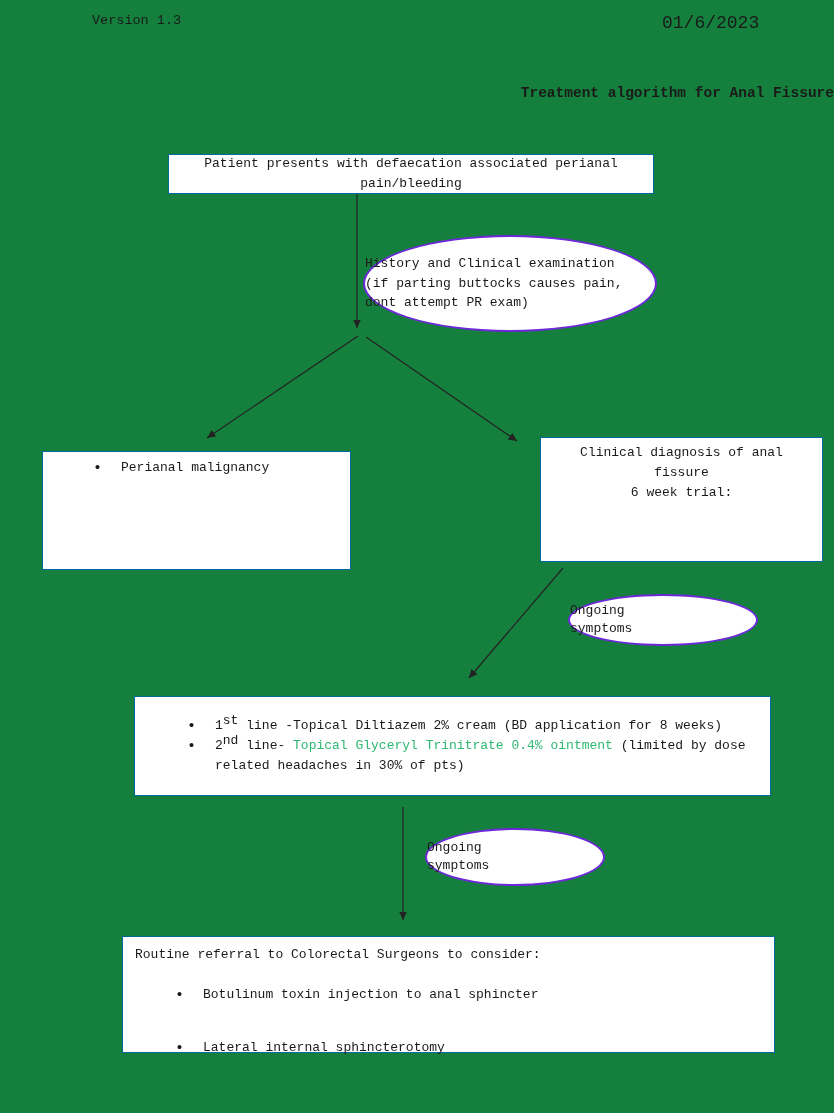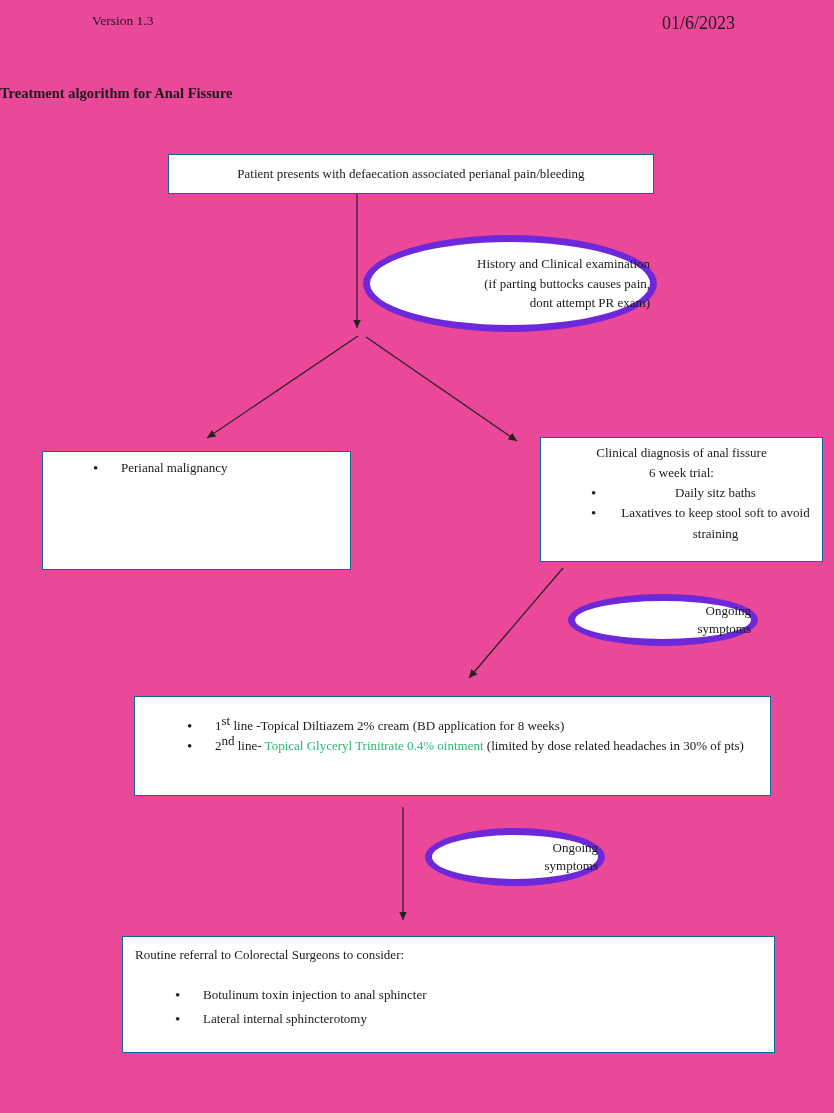--- a/index.html
+++ b/index.html
@@ -1,68 +1,68 @@
 <!DOCTYPE html>
 <html><head>
 <meta charset="utf-8">
 <style>
   html, body { margin: 0; padding: 0; background: #ffffff; }
   .page {
     position: relative;
     width: 834px;
     height: 1113px;
-    background: #ec4899;
-    font-family: Liberation Serif, serif;
+    background: #15803d;
+    font-family: Liberation Mono, monospace;
     font-size: 13px;
     color: #1a1a1a;
     overflow: hidden;
   }
   .hdr-left  { position: absolute; left: 92px;  top: 13px; font-size: 13.5px; }
   .hdr-right { position: absolute; left: 662px; top: 13px; font-size: 18px; }
   .doc-title {
     position: absolute; left: 0; right: 0; top: 85px;
-    text-align: left; font-weight: bold; font-size: 14.5px;
+    text-align: right; font-weight: bold; font-size: 14.5px;
   }
   .arrows { position: absolute; left: 0; top: 0; pointer-events: none; }
   .box {
     position: absolute;
     border: 1px solid #0369a1;
     background: #ffffff;
     box-sizing: border-box;
     line-height: 1.55;
   }
   .box-presenting {
     left: 168px; top: 154px; width: 486px; height: 40px;
     display: flex; align-items: center; justify-content: center;
     text-align: center;
   }
   .box-left   { left: 42px;  top: 451px; width: 309px; height: 119px; padding: 5px 10px; }
   .box-right  { left: 540px; top: 437px; width: 283px; height: 125px; padding: 5px 10px; text-align: center; }
   .box-mid    { left: 134px; top: 696px; width: 637px; height: 100px; padding: 6px 12px; }
   .box-bottom { left: 122px; top: 936px; width: 653px; height: 117px; padding: 8px 12px; }
   .ellipse {
     position: absolute;
-    border: 7px solid #6d28d9;
+    border: 2px solid #6d28d9;
     border-radius: 50%;
     background: #ffffff;
     box-sizing: border-box;
     display: flex; flex-direction: column;
-    align-items: flex-end; justify-content: center;
+    align-items: flex-start; justify-content: center;
     text-align: center;
   }
   .ellipse-history  { left: 363px; top: 235px; width: 294px; height: 97px; line-height: 1.5; }
   .ellipse-ongoing1 { left: 568px; top: 594px; width: 190px; height: 52px; line-height: 1.35; }
   .ellipse-ongoing2 { left: 425px; top: 828px; width: 180px; height: 58px; line-height: 1.35; }
   ul.bullets { list-style: none; margin: 0; padding: 0 0 0 40px; }
   ul.bullets li { position: relative; padding-left: 28px; }
   ul.bullets li::before { content: "\2022"; position: absolute; left: 0; top: -1px; font-size: 15px; }
   .box-left  ul.bullets { margin-top: 1px; }
   .box-mid   ul.bullets { margin-top: 13px; }
   .box-bottom ul.bullets { margin-top: 20px; }
-  .box-bottom ul.bullets li + li { margin-top: 4px; }
+  .box-bottom ul.bullets li + li { margin-top: 33px; }
   sup { font-size: 13px; line-height: 0; }
   .green { color: #2eb872; }
 </style>
 </head>
 <body>
 
 <div class="page">
 
   <div class="hdr-left">Version 1.3</div>
   <div class="hdr-right">01/6/2023</div>
@@ -93,24 +93,20 @@
 
   <div class="box box-left">
     <ul class="bullets">
       <li>Perianal malignancy</li>
     </ul>
   </div>
 
   <div class="box box-right">
     <div>Clinical diagnosis of anal fissure</div>
     <div>6 week trial:</div>
-    <ul class="bullets">
-      <li>Daily sitz baths</li>
-      <li>Laxatives to keep stool soft to avoid straining</li>
-    </ul>
   </div>
 
   <div class="ellipse ellipse-ongoing1">
     <div>Ongoing</div>
     <div>symptoms</div>
   </div>
 
   <div class="box box-mid">
     <ul class="bullets">
       <li><span>1</span><sup>st</sup><span> line -Topical Diltiazem 2% cream (BD application for 8 weeks)</span></li>

